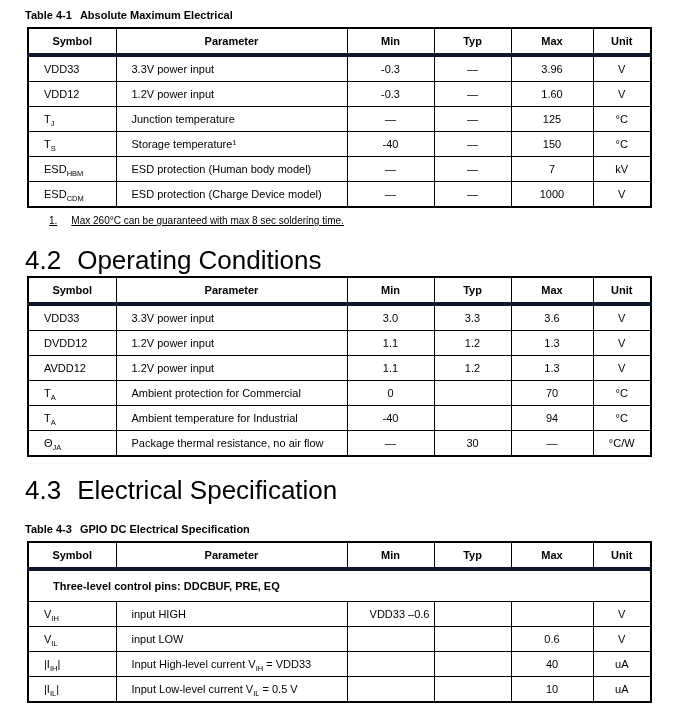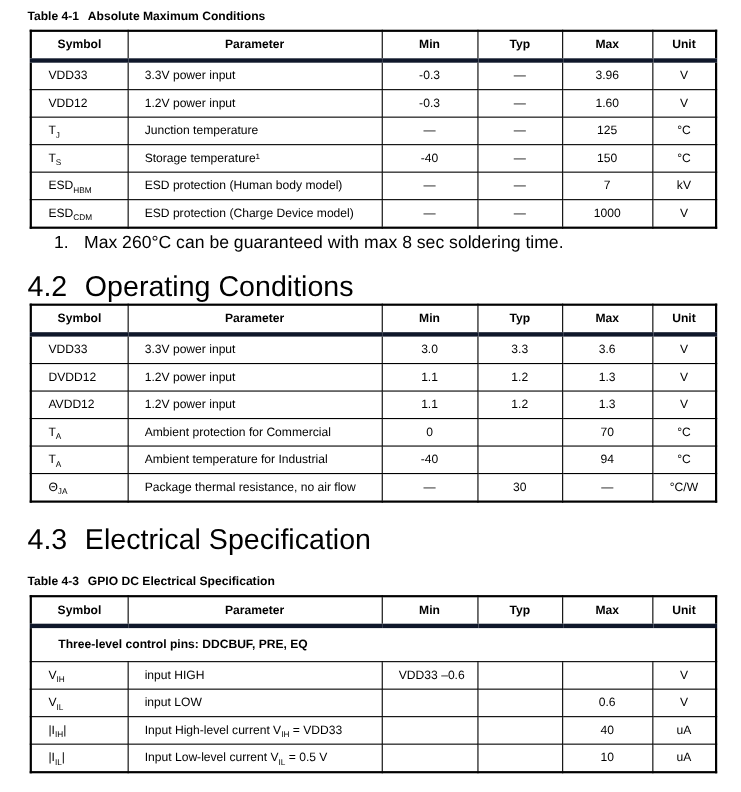--- a/index.html
+++ b/index.html
@@ -53,54 +53,55 @@
     font-weight: bold;
     text-align: center;
     border-bottom: 4px solid #0f172a;
   }
   .spec-table td { text-align: center; }
   .spec-table td.cell-left {
     text-align: left;
     padding-left: 15px;
   }
   .spec-table td.val-left {
-    text-align: center;
+    text-align: right;
     padding-left: 8px;
   }
   .spec-table tr.group-row td {
     font-weight: bold;
     text-align: left;
     padding-left: 24px;
     height: 30px;
   }
   sub {
     font-size: 7.5px;
     line-height: 0;
   }
   .footnote {
-    font-size: 16px;
+    font-size: 10px;
     line-height: 13px;
     margin-top: 6px;
     padding-left: 24px;
+    text-decoration: underline;
   }
   .footnote .fn-num { margin-right: 14px; }
   .c-sym  { width: 88px; }
   .c-par  { width: 231px; }
   .c-min  { width: 87px; }
   .c-typ  { width: 77px; }
   .c-max  { width: 82px; }
   .c-unit { width: 58px; }
 </style>
 </head>
 <body>
 
 <div class="page">
 
   <div class="table-title first">
-    <span class="t-label">Table 4-1</span><span class="t-text">Absolute Maximum Conditions</span>
+    <span class="t-label">Table 4-1</span><span class="t-text">Absolute Maximum Electrical</span>
   </div>
   <table class="spec-table">
     <colgroup>
         <col class="c-sym">
         <col class="c-par">
         <col class="c-min">
         <col class="c-typ">
         <col class="c-max">
         <col class="c-unit">
       </colgroup>

